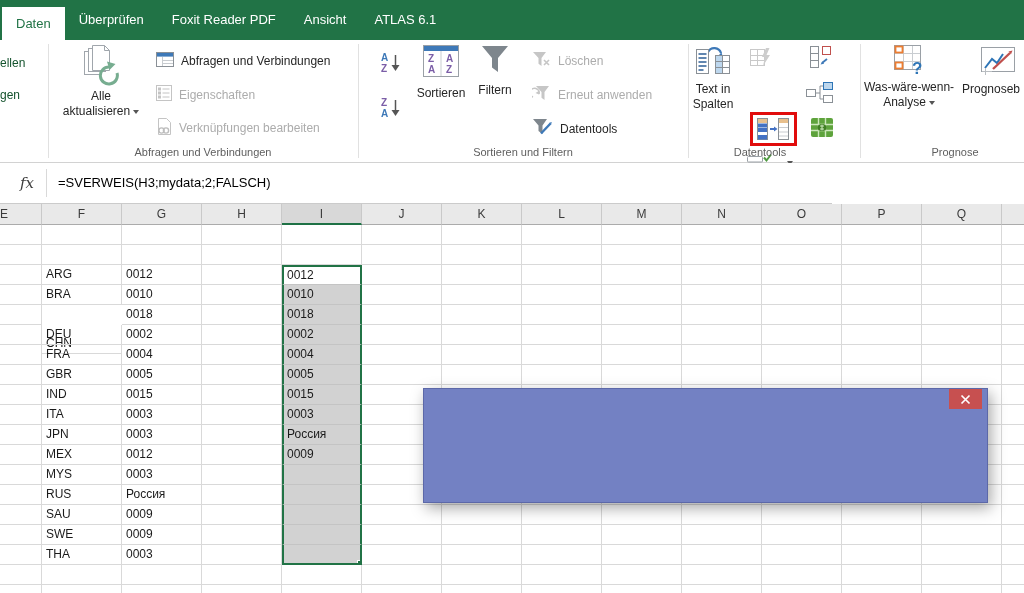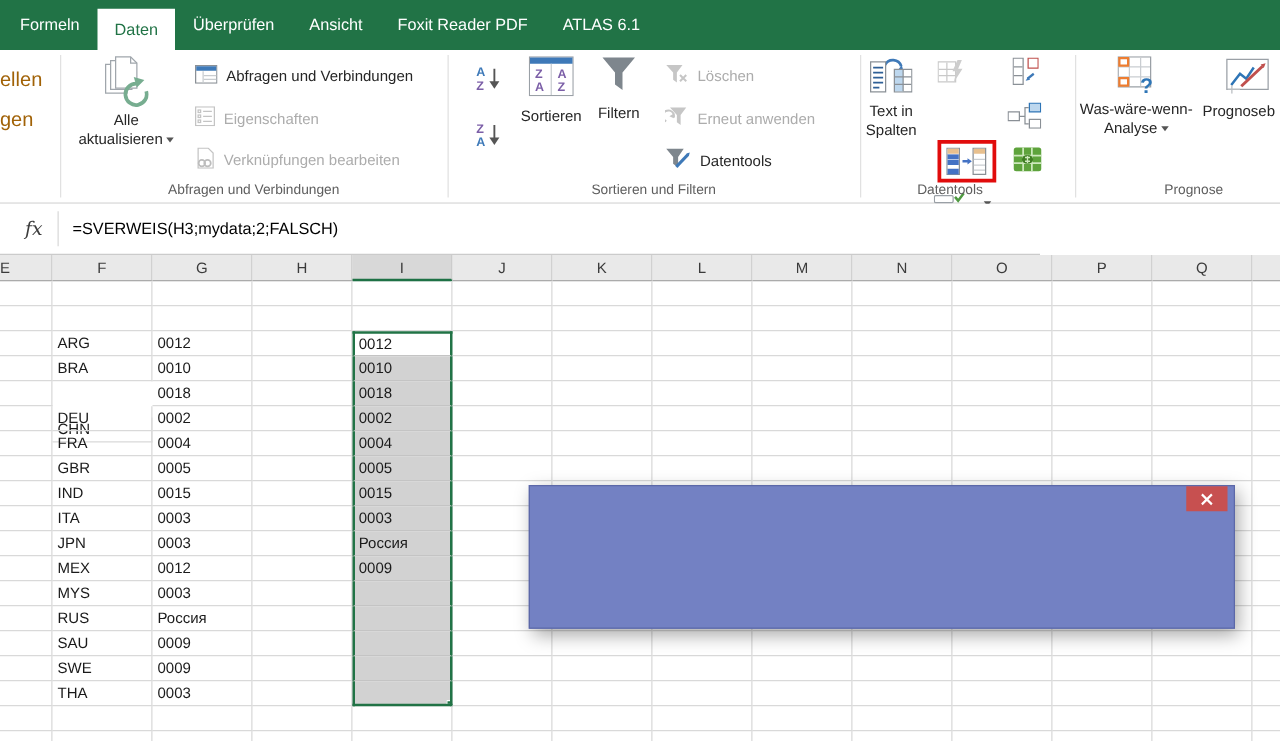--- a/index.html
+++ b/index.html
@@ -11,21 +11,21 @@
   .tabbar { position:absolute; top:0; left:0; width:1024px; height:40px; background:#217346; display:flex; align-items:stretch; padding-left:2px; }
   .tab { color:#fff; font-size:13px; line-height:40px; padding:0 14px; white-space:nowrap; cursor:default; }
   .tab.active { background:#fff; color:#217346; margin-top:7px; height:33px; line-height:33px; }
   .helpbox { display:flex; align-items:center; margin-left:14px; gap:7px; }
   .helpbox .label { color:#fff; font-size:13px; white-space:nowrap; }
 
   
   .ribbon { position:absolute; top:40px; left:0; width:1024px; height:123px; background:#fff; border-bottom:1px solid #D2D2D2; }
   .vsep { position:absolute; top:4px; height:114px; width:1px; background:#E1E1E1; }
   .glabel { position:absolute; top:106px; font-size:11px; color:#5E5E5E; text-align:center; white-space:nowrap; }
-  .cutoff { position:absolute; left:0; font-size:16px; color:#a16207; white-space:nowrap; }
+  .cutoff { position:absolute; left:0; font-size:12px; color:#14532d; white-space:nowrap; }
   .bigbtn { position:absolute; display:flex; flex-direction:column; align-items:center; font-size:12px; color:#262626; text-align:center; cursor:default; }
   .bigbtn .lbl { line-height:15px; white-space:nowrap; }
   .item { position:absolute; display:flex; align-items:center; gap:7px; font-size:12px; color:#262626; white-space:nowrap; cursor:default; }
   .item.disabled { color:#ACACAC; }
   .caret { display:inline-block; width:0; height:0; border-left:3px solid transparent; border-right:3px solid transparent; border-top:4px solid #555; margin-left:3px; vertical-align:middle; }
   .minibtn { position:absolute; cursor:default; }
   .red-box { position:absolute; left:750px; top:72px; width:47px; height:34px; border:3px solid #E10C0C; }
 
   
   .fbar { position:absolute; top:163px; left:0; width:832px; height:41px; background:#fff; border-bottom:1px solid #CBCBCB; }
@@ -55,25 +55,24 @@
   .dlg-msg { position:absolute; left:58px; top:29px; font-size:11.5px; color:#000; white-space:nowrap; }
   .ok-btn { position:absolute; left:50%; transform:translateX(-50%); bottom:11px; width:100px; height:21px; background:#E1E1E1; border:1px solid #3F8FD6; font-size:12px; color:#111; display:flex; align-items:center; justify-content:center; cursor:default; }
 </style>
 </head>
 <body>
 
 <div id="stage">
 
   <div class="tabbar">
     <div style="display:flex">
-        <div class="tab">Formeln</div>
         <div class="tab active">Daten</div>
         <div class="tab">Überprüfen</div>
+        <div class="tab">Foxit Reader PDF</div>
         <div class="tab">Ansicht</div>
-        <div class="tab">Foxit Reader PDF</div>
         <div class="tab">ATLAS 6.1</div>
       </div>
   </div>
 
   <div class="ribbon">
     <div class="cutoff" style="top:16px">ellen</div>
     <div class="cutoff" style="top:48px">gen</div>
     <div class="vsep" style="left:48px"></div>
 
     <div class="bigbtn" style="left:55px; top:4px; width:92px;">

